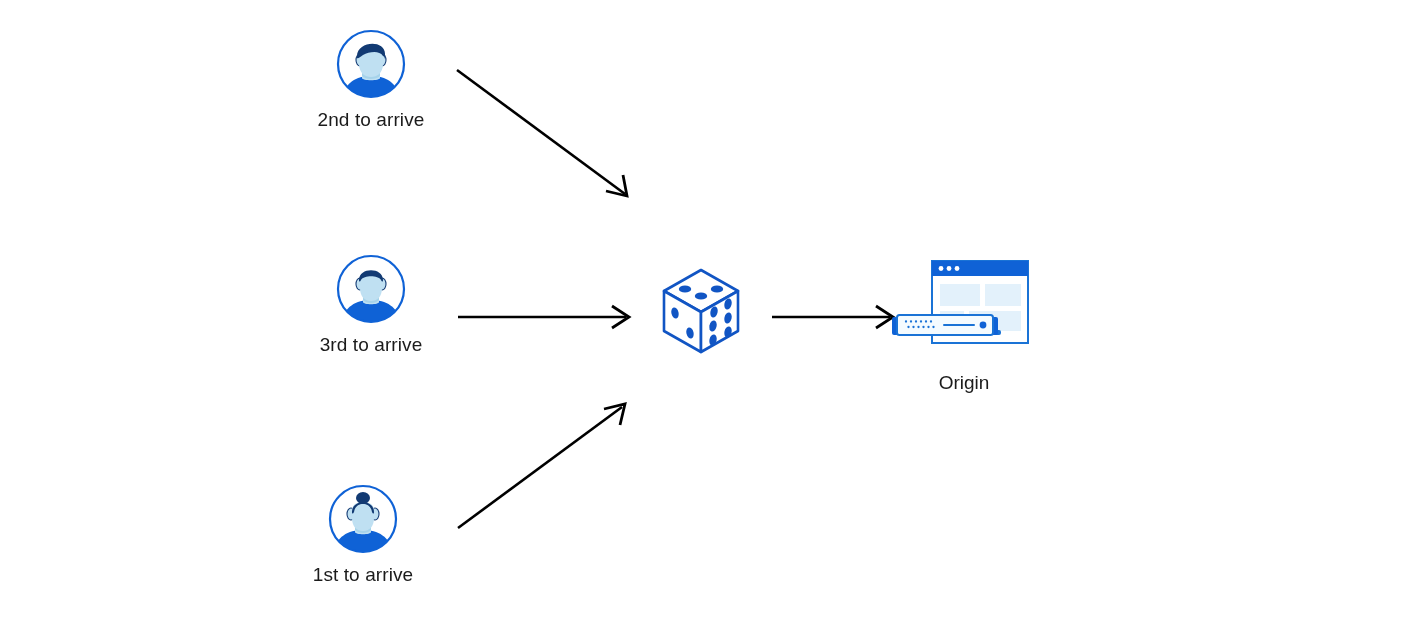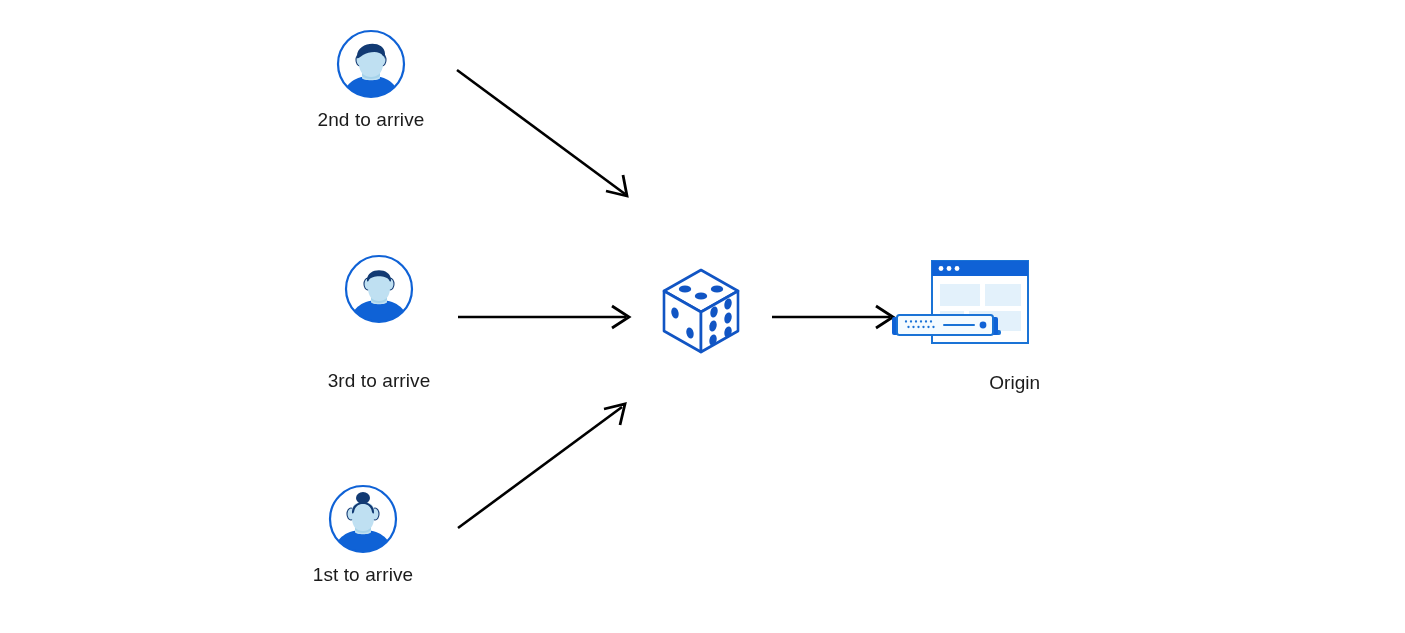--- a/index.html
+++ b/index.html
@@ -47,21 +47,21 @@
     height: 633px;
     pointer-events: none;
   }
   .dice-wrap {
     position: absolute;
   }
   .origin-wrap {
     position: absolute;
     display: flex;
     flex-direction: column;
-    align-items: flex-end;
+    align-items: center;
   }
   .origin-label {
     margin-top: 6px;
     font-family: "Liberation Sans", sans-serif;
     font-size: 19px;
     line-height: 24px;
     color: #1b1b1b;
     white-space: nowrap;
   }
 </style>
@@ -111,21 +111,21 @@
         <ellipse cx="47" cy="32" rx="4" ry="6" fill="#bfe0f2" stroke="#123a73" stroke-width="1.1"></ellipse>
         <path d="M24 28 C24 16 48 16 48 28 L48 36 C48 45 42 49 36 49 C30 49 24 45 24 36 Z" fill="#bfe0f2"></path>
         <path d="M22 28 C22 13 50 11 50 26 C50 28 49 29 48 28 C44 22 34 24 28 27 C25 29 23 31 22 30 Z" fill="#123a73"></path>
         <path d="M46 22 C50 24 51 28 50 31 C49 27 47 25 45 24 Z" fill="#123a73"></path>
       </g>
       <circle cx="36" cy="36" r="33" fill="none" stroke="#0f62d6" stroke-width="2.2"></circle>
     </svg>
     <div class="node-label">2nd to arrive</div>
   </div>
 
-  <div class="node" style="left:304px; top:253px; width:150px;gap:36px;">
+  <div class="node" style="left:296px; top:253px; width:150px;">
     <svg class="node-icon" width="72" height="72" viewBox="0 0 72 72" xmlns="http://www.w3.org/2000/svg">
       <defs>
         <clipPath id="clipB">
             <circle cx="36" cy="36" r="33"></circle>
           </clipPath>
       </defs>
       <circle cx="36" cy="36" r="33" fill="#ffffff"></circle>
       <g clip-path="url(#clipB)">
         <path d="M7 72 C7 55 20 47 36 47 C52 47 65 55 65 72 Z" fill="#0f62d6"></path>
         <path d="M28 40 L28 49 C28 52 44 52 44 49 L44 40 Z" fill="#bfe0f2"></path>

